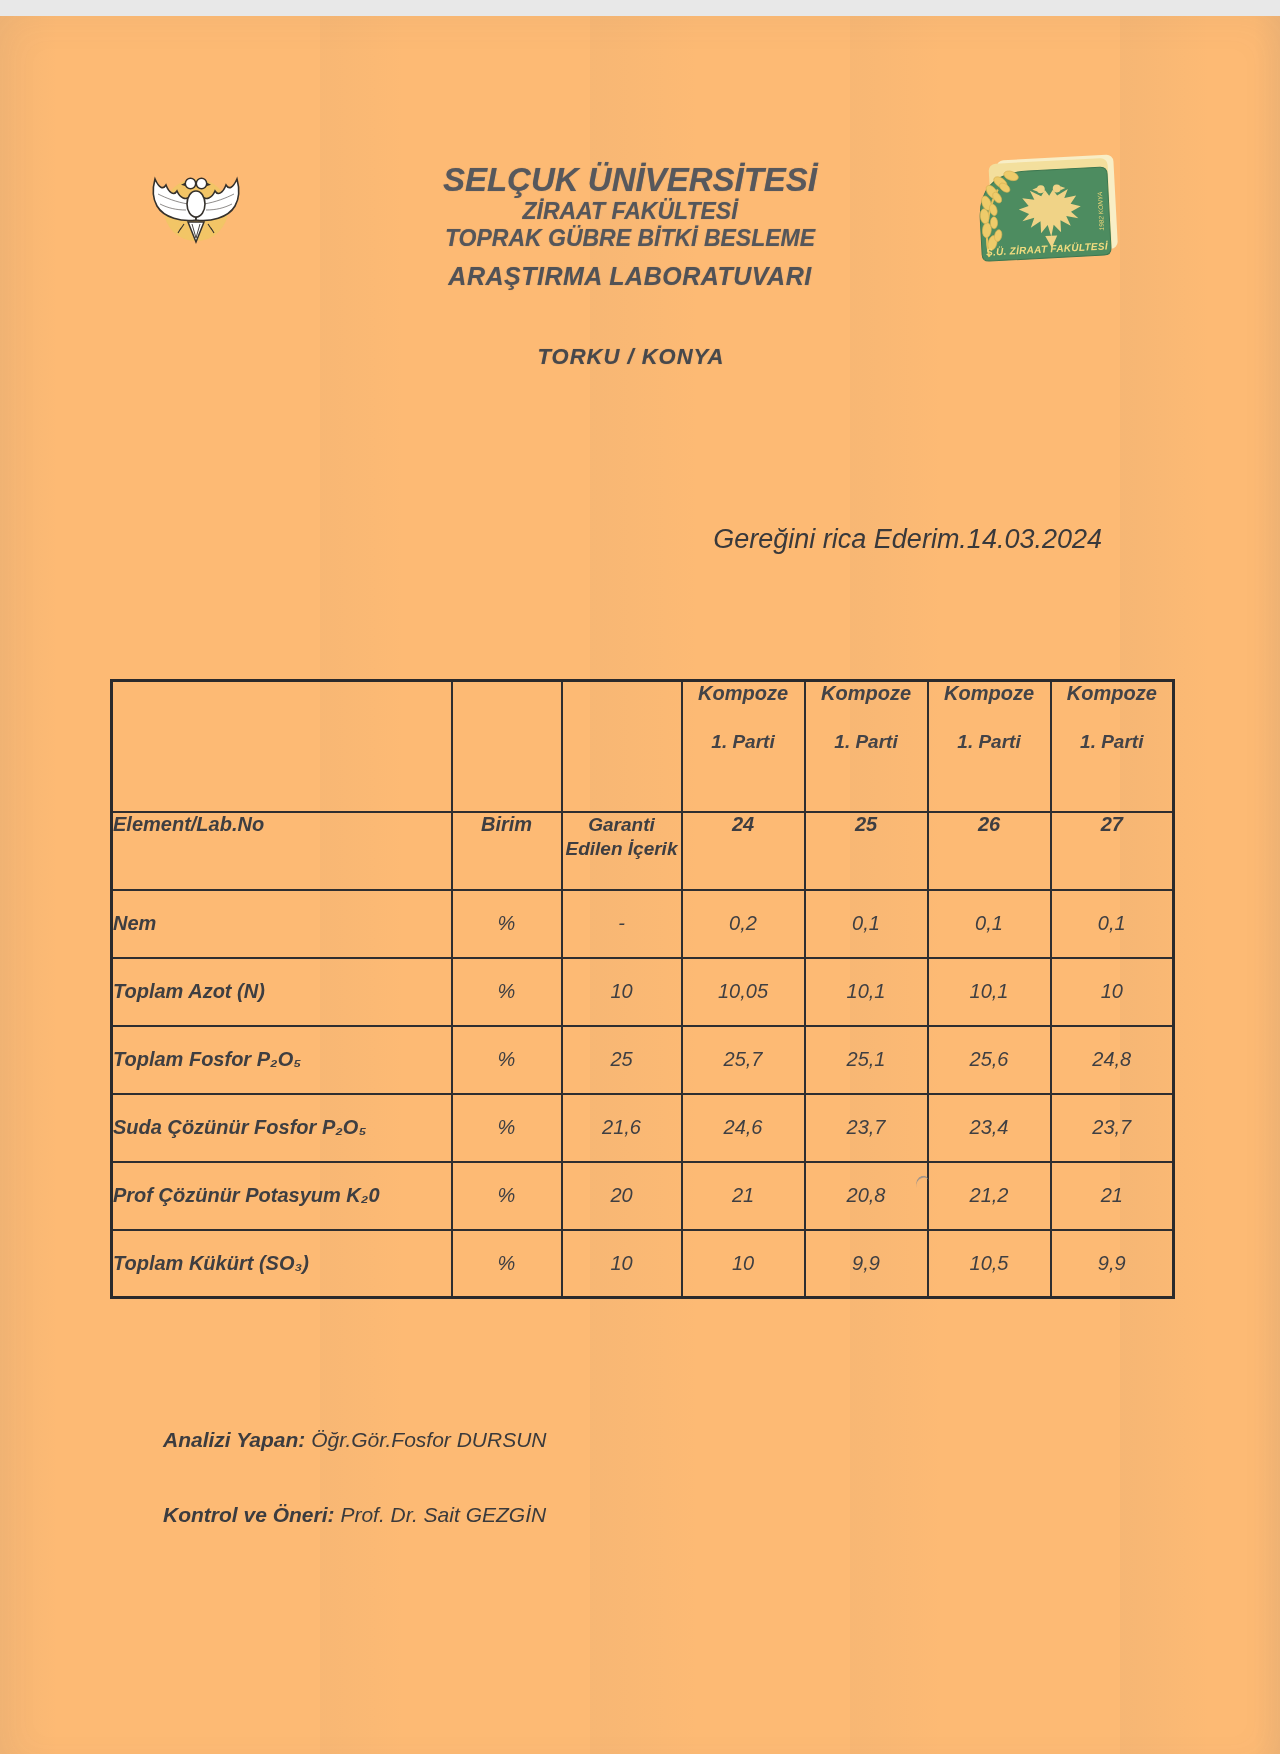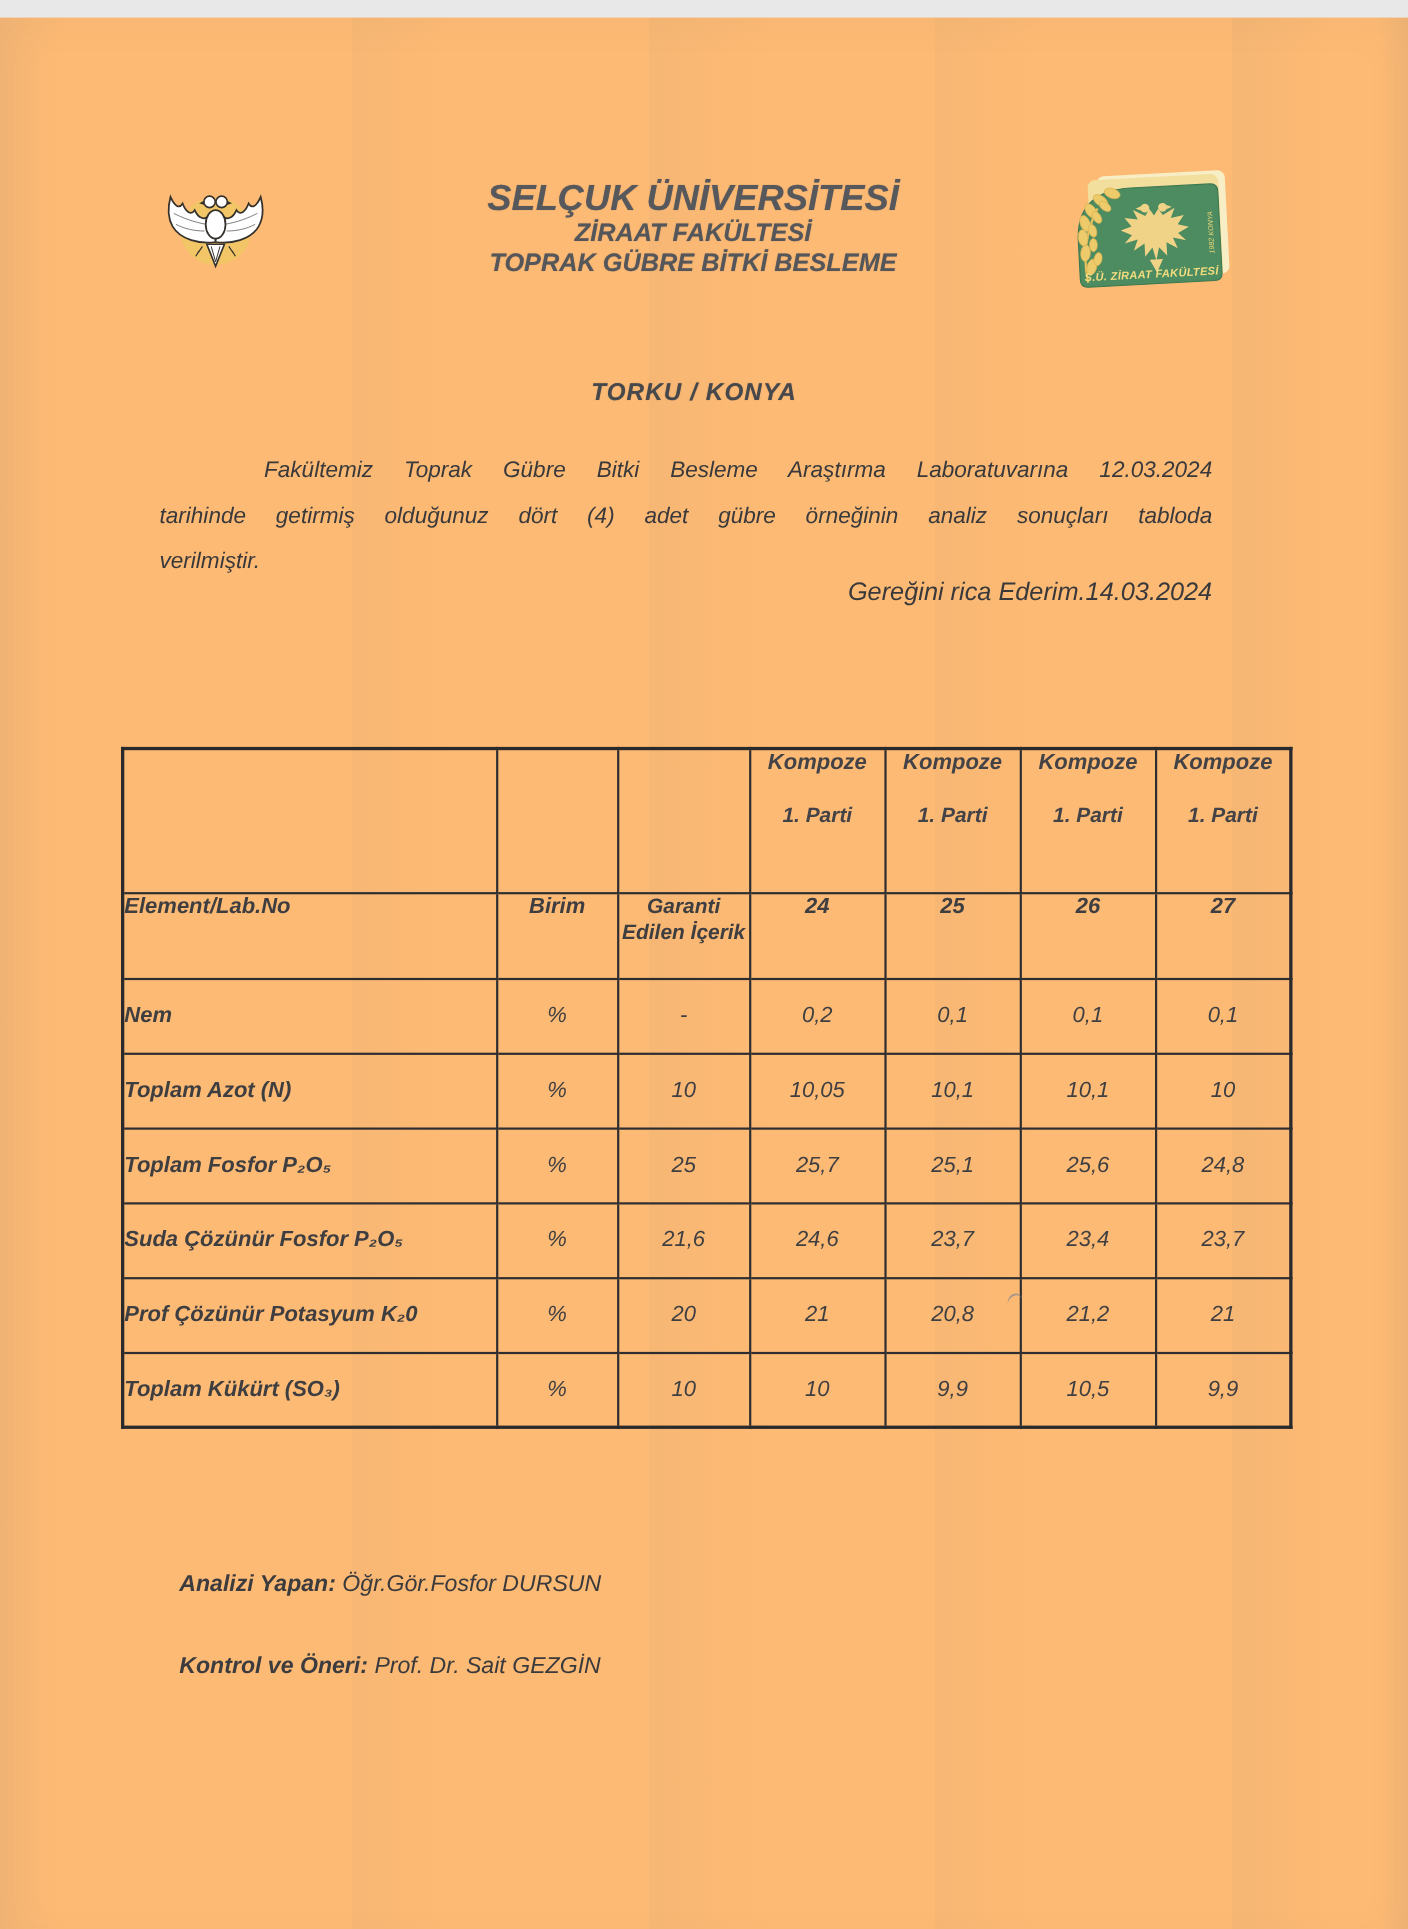--- a/index.html
+++ b/index.html
@@ -32,21 +32,21 @@
   .h-department{font-size:23px;font-weight:bold;color:#55565a;line-height:27px;text-shadow:0 0 1px rgba(90,90,95,0.5);}
   .h-lab{font-size:25px;font-weight:bold;color:#515256;line-height:28px;margin-top:10px;letter-spacing:0.5px;text-shadow:0 0 1px rgba(90,90,95,0.5);}
 
   .doc-title{position:absolute;left:0;top:328px;width:1262px;text-align:center;
     font-size:22px;font-weight:bold;color:#47484b;letter-spacing:1px;text-shadow:0 0 1px rgba(80,80,85,0.5);}
 
   .intro{position:absolute;left:145px;top:391px;width:957px;font-size:20.5px;line-height:41px;color:#39393b;}
   .jline{text-align:justify;text-align-last:justify;}
   .indent{padding-left:95px;}
   .lastline{text-align:left;}
-  .closing{position:absolute;left:145px;top:508px;width:957px;text-align:right;font-size:23px;color:#39393b;}
+  .closing{position:absolute;left:145px;top:508px;width:957px;text-align:right;font-size:27px;color:#39393b;}
 
   .table-wrap{position:absolute;left:110px;top:663px;}
   table.doc{border-collapse:collapse;table-layout:fixed;width:1062px;border:3px solid #2a2a2c;}
   table.doc td{border:2px solid #2e2e30;overflow:hidden;padding:0;}
   tr.rowA{height:131px;}
   tr.rowB{height:78px;}
   tr.dataRow{height:68px;}
   .kompoze-cell{vertical-align:top;text-align:center;padding-top:15px;}
   .kompoze-type{font-size:20px;font-weight:bold;color:#434347;}
   .kompoze-parti{font-size:19px;font-weight:bold;color:#434347;margin-top:26px;}
@@ -96,20 +96,21 @@
 
     <path d="M42 62 L50 82 L58 62 Z" fill="#ffffff" stroke="#35312c" stroke-width="1.5"></path>
     <path d="M46 64 L50 78 M54 64 L50 78" stroke="#35312c" stroke-width="0.9" fill="none"></path>
     <path d="M38 64 l-4 6 M62 64 l4 6 M35 68 l-3 5 M65 68 l3 5" stroke="#35312c" stroke-width="1.1" fill="none"></path>
   </svg>
 
   <div class="header-text">
     <div class="h-university">SELÇUK ÜNİVERSİTESİ</div>
     <div class="h-faculty">ZİRAAT FAKÜLTESİ</div>
     <div class="h-department">TOPRAK GÜBRE BİTKİ BESLEME</div>
+    <div class="h-lab">ARAŞTIRMA LABORATUVARI</div>
   </div>
 
   <svg class="stamp" viewBox="0 0 150 112">
     <rect x="27" y="2" width="117" height="94" rx="7" fill="#f8eec6"></rect>
     <rect x="19" y="5" width="119" height="95" rx="7" fill="#f3df9d"></rect>
     <path d="M8 94 V60 Q8 14 58 14 H130 Q137 14 137 21 V95 Q137 102 130 102 H15 Q8 102 8 95 Z" fill="#4d8c60" stroke="#3c7750" stroke-width="1"></path>
 
     <path d="M15 98 Q9 62 27 31" fill="none" stroke="#e8c35f" stroke-width="2"></path>
     <g fill="#eecb6a" stroke="#d8b254" stroke-width="0.6">
       <ellipse cx="19" cy="84" rx="4.4" ry="7.5" transform="rotate(18 19 84)"></ellipse>
@@ -133,25 +134,20 @@
       <polygon points="66.5,31 61.5,33 66.5,35"></polygon>
       <polygon points="89.5,31 94.5,33 89.5,35"></polygon>
       <polygon points="72,80 78,92 84,80"></polygon>
     </g>
     <text x="73" y="96.5" text-anchor="middle" font-family="Liberation Sans, sans-serif" font-size="10" font-weight="bold" fill="#f2dc7f" letter-spacing="0.3">S.Ü. ZİRAAT FAKÜLTESİ</text>
     <text x="131" y="58" text-anchor="middle" font-family="Liberation Sans, sans-serif" font-size="6.5" fill="#edd67a" transform="rotate(-90 131 58)">1982 KONYA</text>
   </svg>
 
   <div class="doc-title">TORKU / KONYA</div>
 
-  <div class="intro">
-    <div class="jline indent">Fakültemiz Toprak Gübre Bitki Besleme Araştırma Laboratuvarına 12.03.2024</div>
-    <div class="jline">tarihinde getirmiş olduğunuz dört (4)  adet gübre örneğinin analiz sonuçları tabloda</div>
-    <div class="lastline">verilmiştir.</div>
-  </div>
 
   <div class="closing">Gereğini rica Ederim.14.03.2024</div>
 
   <div class="table-wrap">
     <table class="doc">
       <colgroup>
         <col style="width:340px">
           <col style="width:110px">
           <col style="width:120px">
         <col style="width:123px">

